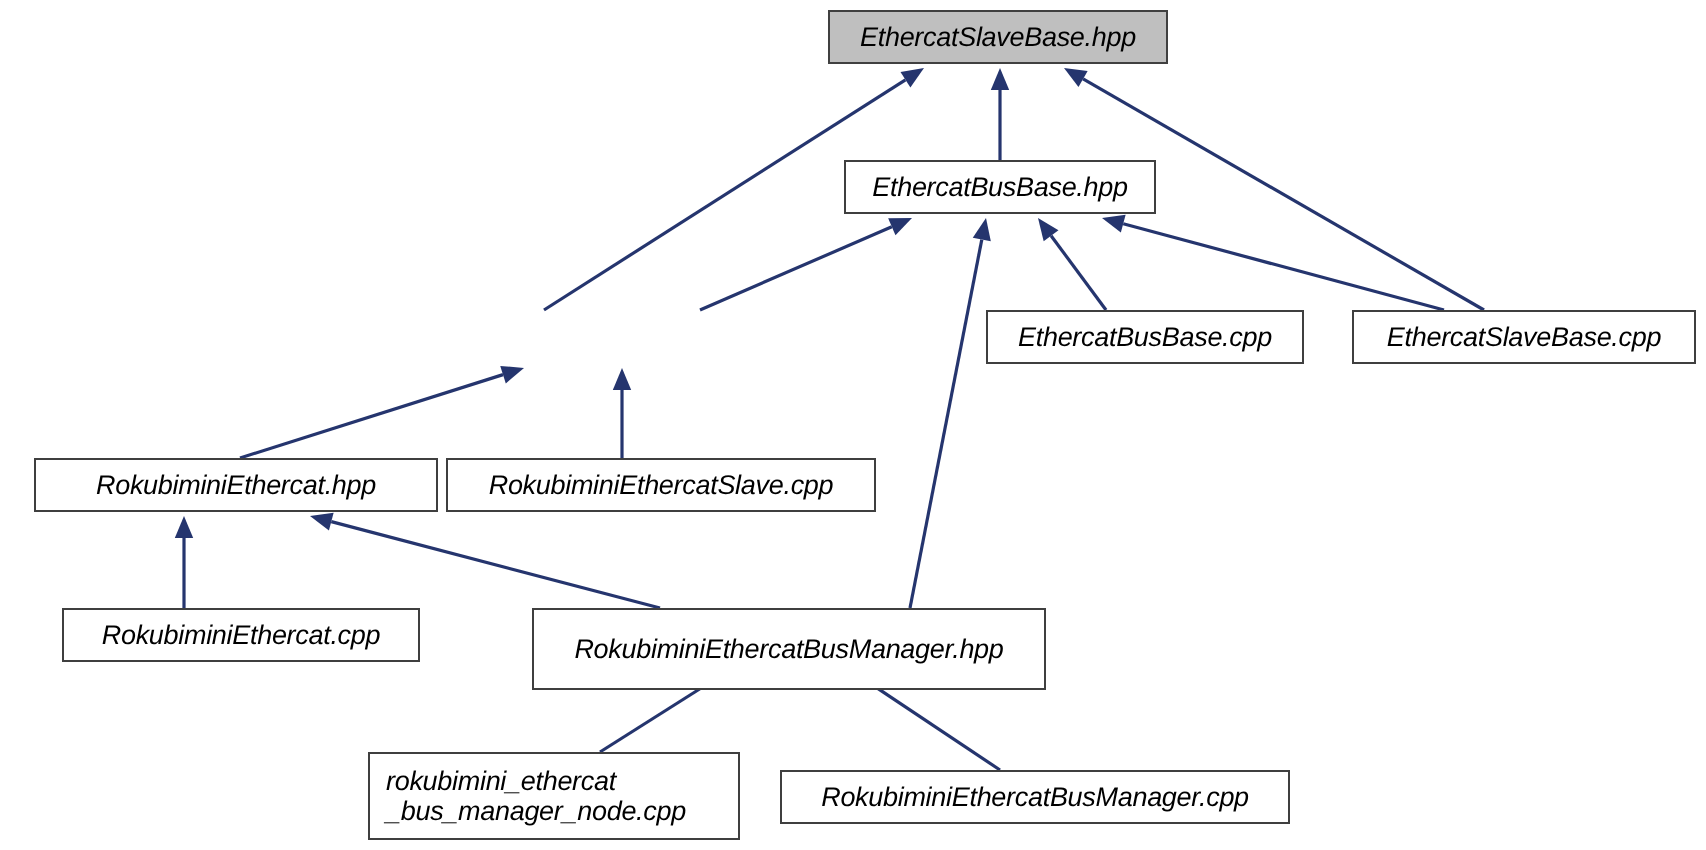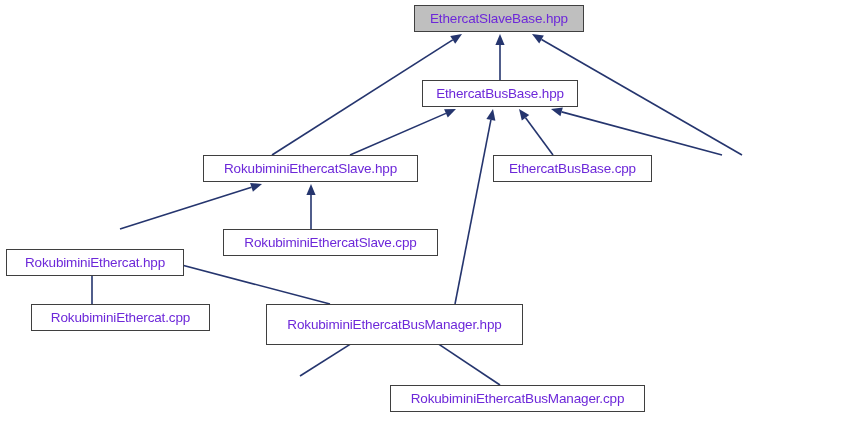--- a/index.html
+++ b/index.html
@@ -22,30 +22,31 @@
     top: 0;
     width: 853px;
     height: 425px;
     pointer-events: none;
   }
   .node {
     position: absolute;
     box-sizing: border-box;
     border: 1px solid #3f3f3f;
     background: #ffffff;
-    color: #6d28d9;
+    color: #000000;
     display: flex;
     align-items: center;
     justify-content: center;
     text-align: center;
     font-size: 13.5px;
     line-height: 15px;
     letter-spacing: -0.15px;
     white-space: pre-line;
     z-index: 2;
+    font-style: italic;
   }
   .node.root {
     background: #bfbfbf;
     border: 1px solid #404040;
   }
   .node.multiline {
     text-align: left;
     justify-content: flex-start;
     padding-left: 8px;
   }
@@ -103,20 +104,22 @@
         <line x1="300" y1="376" x2="358.7028723398968" y2="338.87906602035935" stroke="#25356e" stroke-width="1.6"></line>
         <polygon points="368,333 361.16139085750166,342.76695576912977 356.244353822292,334.9911762715889" fill="#25356e"></polygon>
       </g>
       <g>
         <line x1="500" y1="385" x2="431.1525532377163" y2="339.1017021584775" stroke="#25356e" stroke-width="1.6"></line>
         <polygon points="422,333 433.70417414035234,335.27427080452344 428.60093233508024,342.9291335124316" fill="#25356e"></polygon>
       </g>
     </svg>
 <div class="node root" style="left: 414px; top: 5px; width: 170px; height: 27px;">EthercatSlaveBase.hpp</div>
     <div class="node" style="left: 422px; top: 80px; width: 156px; height: 27px;">EthercatBusBase.hpp</div>
-    <div class="node" style="left: 203px; top: 155px; width: 215px; height: 27px;">RokubiminiEthercatSlave.hpp</div>
     <div class="node" style="left: 493px; top: 155px; width: 159px; height: 27px;">EthercatBusBase.cpp</div>
-    <div class="node" style="left: 6px; top: 229px; width: 178px; height: 27px; margin-top: 20px;">RokubiminiEthercat.hpp</div>
+    <div class="node" style="left: 676px; top: 155px; width: 172px; height: 27px;">EthercatSlaveBase.cpp</div>
+    <div class="node" style="left: 17px; top: 229px; width: 202px; height: 27px;">RokubiminiEthercat.hpp</div>
     <div class="node" style="left: 204px; top: 229px; width: 215px; height: 27px; margin-left: 19px;">RokubiminiEthercatSlave.cpp</div>
     <div class="node" style="left: 3px; top: 304px; width: 179px; height: 27px; margin-left: 28px;">RokubiminiEthercat.cpp</div>
     <div class="node" style="left: 266px; top: 304px; width: 257px; height: 41px;">RokubiminiEthercatBusManager.hpp</div>
+    <div class="node multiline" style="left: 184px; top: 376px; width: 186px; height: 44px;">rokubimini_ethercat
+_bus_manager_node.cpp</div>
     <div class="node" style="left: 390px; top: 385px; width: 255px; height: 27px;">RokubiminiEthercatBusManager.cpp</div>
   </div>
 
 </body></html>

